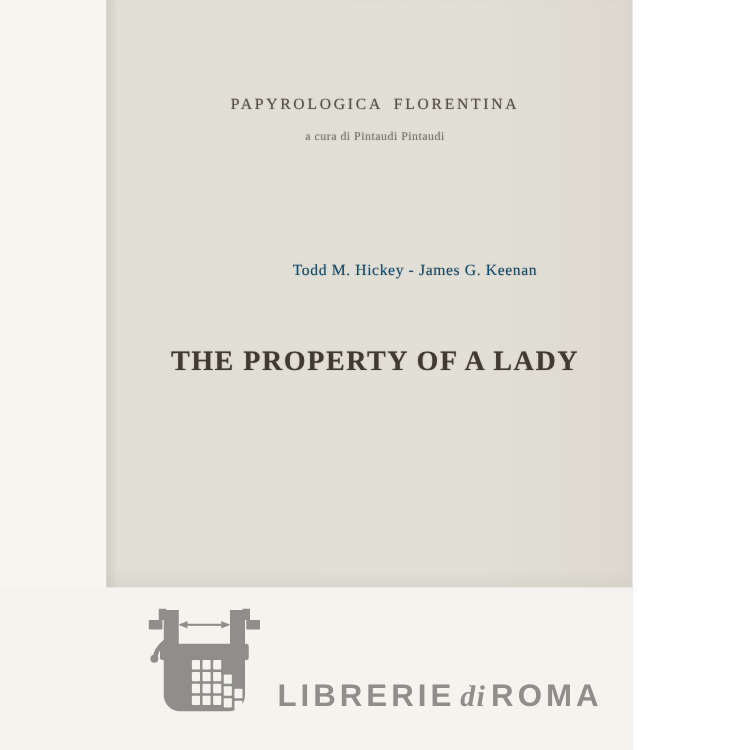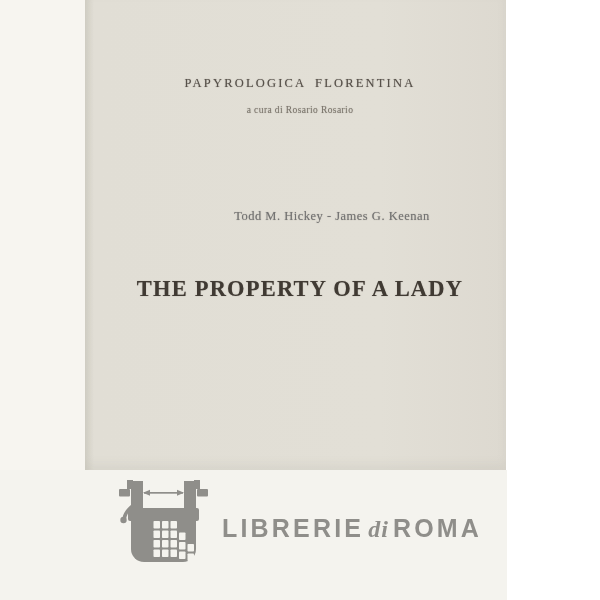--- a/index.html
+++ b/index.html
@@ -58,21 +58,21 @@
     font-size: 12.5px;
     letter-spacing: 0.6px;
     color: #5b554e;
     text-shadow: 0 0 1px rgba(91,85,78,0.5);
   }
   .authors-line {
     position: absolute;
     left: 16px; right: 0; top: 209px;
     font-size: 12.5px;
     letter-spacing: 0.5px;
-    color: #737373;
+    color: #0c4a6e;
     text-shadow: 0 0 1px rgba(96,90,82,0.5);
     padding-left: 48px;
   }
   .main-title {
     position: absolute;
     left: 0; right: 0; top: 276px;
     font-size: 22.5px;
     font-weight: 600;
     letter-spacing: 1.2px;
     color: #403a33;
@@ -92,21 +92,21 @@
     position: absolute;
     left: 0; top: 470px;
     width: 507px; height: 130px;
     background: #f4f3ee;
   }
   .logo-row {
     position: absolute;
     left: 0; top: 470px;
     width: 600px; height: 102px;
     display: flex;
-    align-items: center;
+    align-items: flex-end;
     justify-content: center;
   }
   .typewriter { width: 91px; height: 88px; display: block; }
   .logo-text {
     margin-left: 13px;
     margin-top: 14px;
     font-family: "Liberation Sans", sans-serif;
     font-weight: bold;
     font-size: 25px;
     letter-spacing: 3.2px;
@@ -126,21 +126,21 @@
 <body>
 
 <div class="page">
 
   <div class="left-strip"></div>
 
   <div class="cover"></div>
 
   <div class="text-layer">
     <div class="series-title">PAPYROLOGICA FLORENTINA</div>
-    <div class="editor-line">a cura di Rosario Rosario</div>
+    <div class="editor-line">a cura di Pintaudi Pintaudi</div>
     <div class="authors-line">Todd M. Hickey - James G. Keenan</div>
     <div class="main-title">THE PROPERTY OF A LADY</div>
   </div>
 
   <div class="banner-bg"></div>
 
   <div class="logo-row">
     <svg class="typewriter" viewBox="0 0 91 88" xmlns="http://www.w3.org/2000/svg">
       <g fill="#8f8e8a">
 

